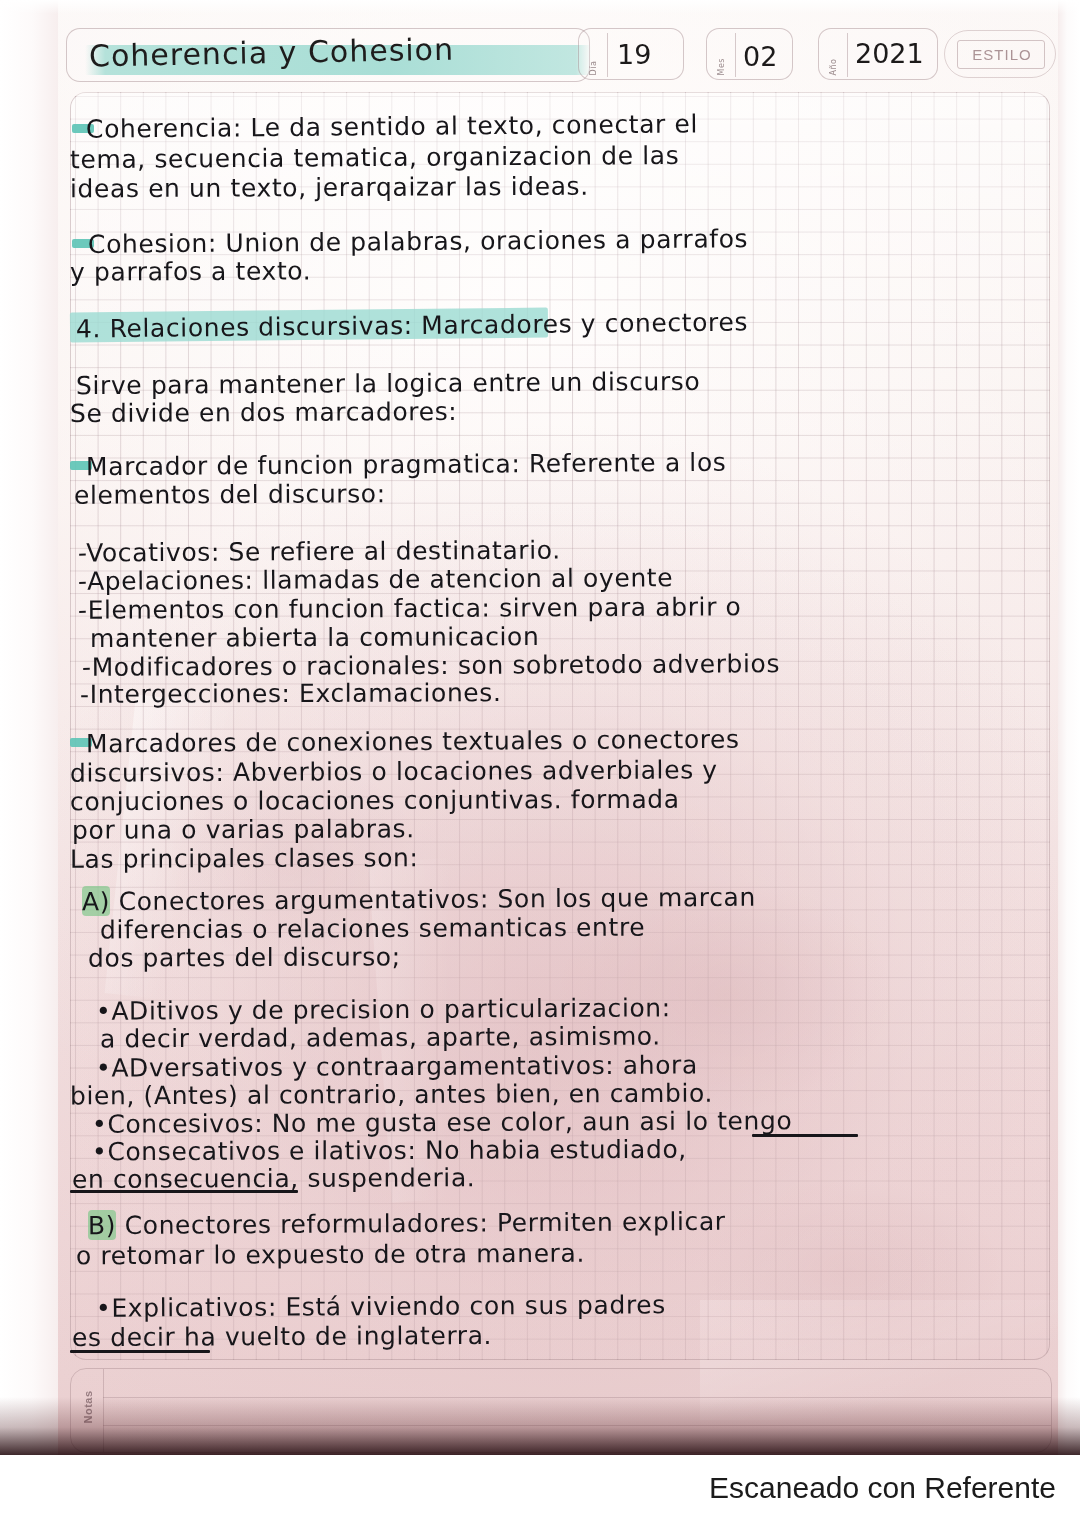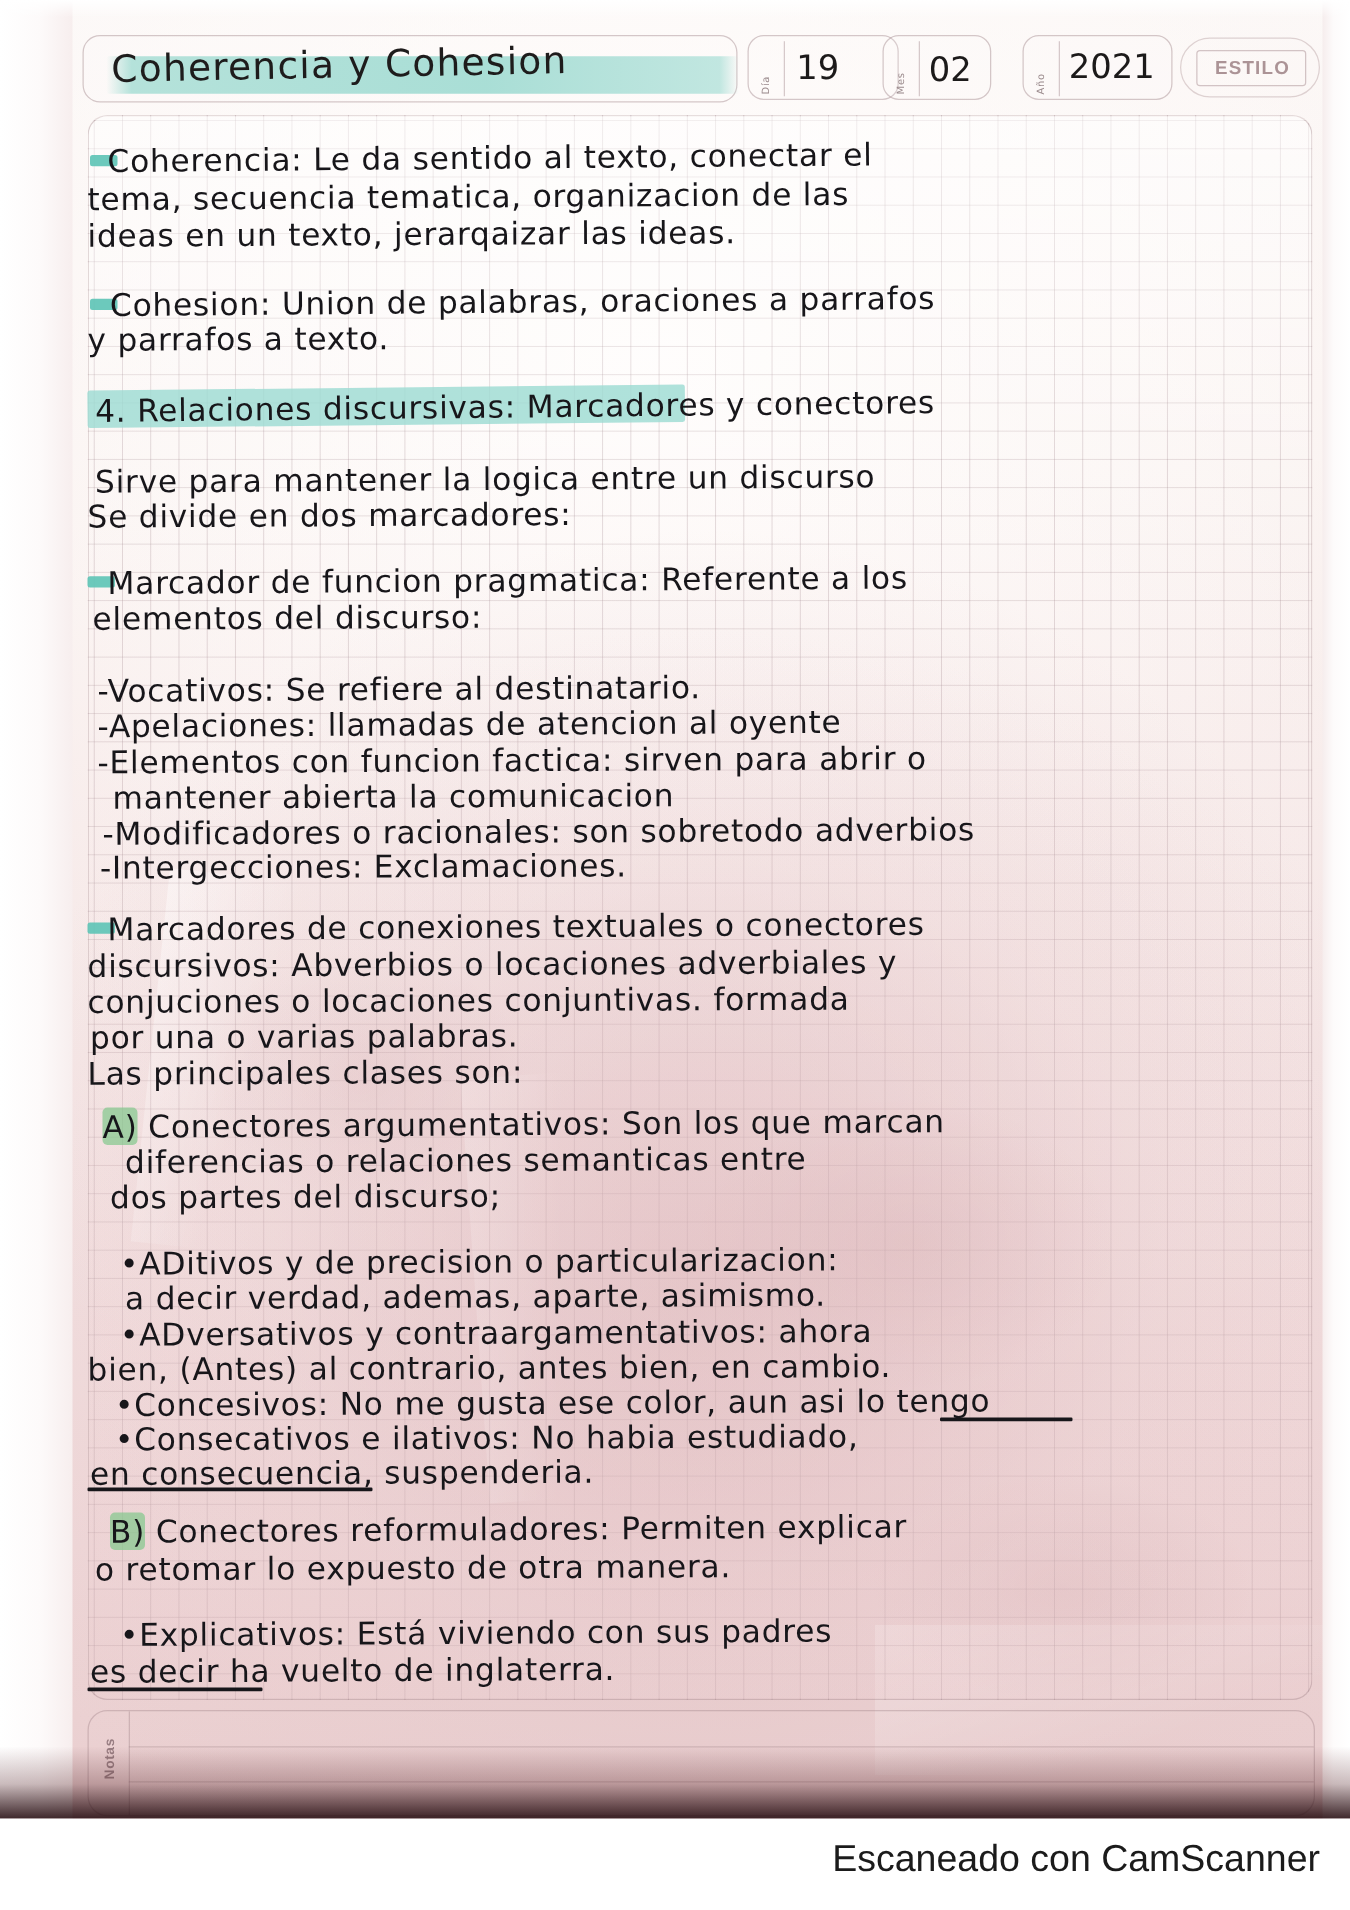--- a/index.html
+++ b/index.html
@@ -71,21 +71,21 @@
   #title-text {
     position: absolute; left: 22px; top: 6px;
     font-family: "DejaVu Sans", sans-serif;
     font-size: 30px; color: #1e1c1c; letter-spacing: 1px;
     transform: rotate(-1.1deg);
     white-space: nowrap;
   }
   .date-box {
     top: 2px; height: 52px; border-radius: 13px;
   }
-  #d-dia { left: 532px; width: 121px; padding-left: 19px; }
+  #d-dia { left: 512px; width: 106px; padding-left: 19px; }
   #d-mes { left: 640px; width: 87px; }
   #d-ano { left: 752px; width: 120px; }
   .date-sep {
     position: absolute; top: 4px; width: 1px; height: 44px;
     background: rgba(150,120,125,0.38);
   }
   .date-lbl {
     position: absolute;
     font-size: 8px; color: #9b8b8d; letter-spacing: 0.5px;
     transform: rotate(-90deg);
@@ -101,21 +101,20 @@
     position: absolute; left: 878px; top: 4px; width: 112px; height: 48px;
     border: 1px solid rgba(160,130,135,0.33);
     border-radius: 24px;
     box-sizing: border-box;
   }
   #logo-inner {
     position: absolute; left: 12px; top: 9px; width: 88px; height: 29px;
     border: 1px solid rgba(160,130,135,0.45);
     border-radius: 3px;
     box-sizing: border-box;
-    font-weight: bold;
   }
   #logo-text {
     position: absolute; left: 0; top: 5px; width: 88px;
     text-align: center;
     font-size: 15px; letter-spacing: 1px;
     color: rgba(140,108,112,0.72);
     font-family: "Liberation Sans", sans-serif;
   }
 
   
@@ -338,14 +337,14 @@
     <div id="notas-divider"></div>
     <div id="notas-label">Notas</div>
     <div class="notas-rule" style="top:28px;"></div>
     <div class="notas-rule" style="top:56px;"></div>
   </div>
 
   <div id="bottom-shadow"></div>
 </div>
 
 <div id="watermark">
-  <div id="wm-text">Escaneado con CamScanner</div>
+  <div id="wm-text">Escaneado con Referente</div>
 </div>
 
 </body></html>

